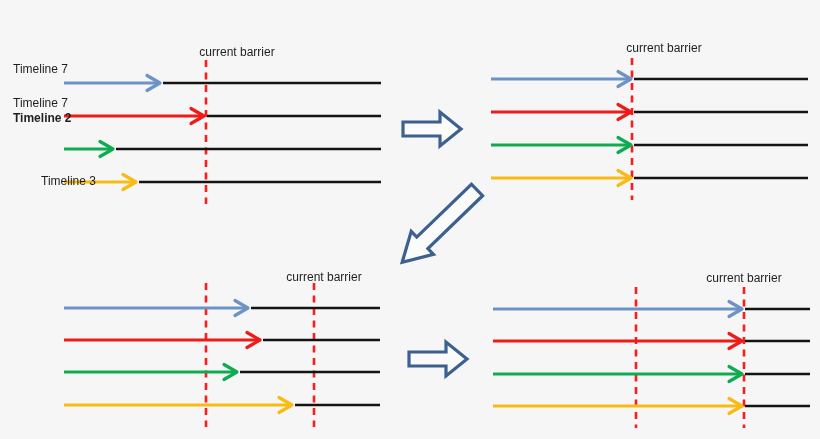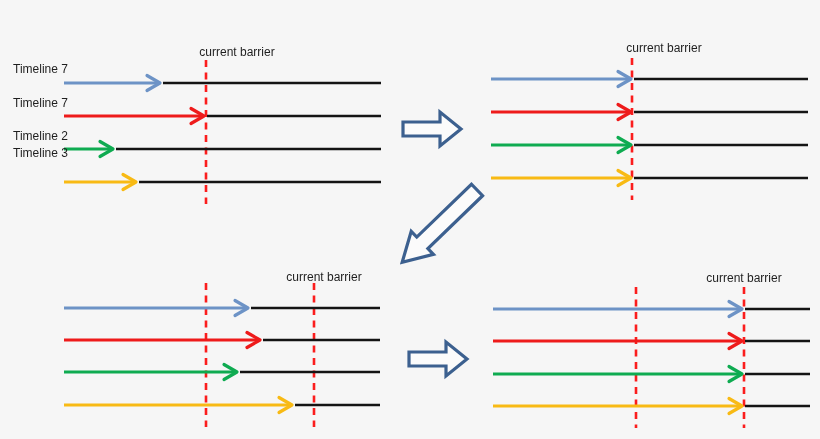--- a/index.html
+++ b/index.html
@@ -31,22 +31,22 @@
   .barrier-label {
     transform: translateX(-50%);
   }
   .pos-tl { left: 237px; top: 43px; }
   .pos-tr { left: 664px; top: 39px; }
   .pos-bl { left: 324px; top: 268px; }
   .pos-br { left: 744px; top: 269px; }
   .tl-label { left: 13px; }
   .tl-0 { top: 60px; }
   .tl-1 { top: 94px; }
-  .tl-2 { top: 127px; }
-  .tl-3 { top: 144px; }
+  .tl-2 { top: 109px; font-weight: bold; }
+  .tl-3 { top: 172px; margin-left: 28px; }
 </style>
 </head>
 <body>
 
 <div id="canvas">
   <svg id="diagram-svg" width="820" height="439" viewBox="0 0 820 439">
       <line x1="206" y1="60" x2="206" y2="204" stroke="#fb1d1d" stroke-width="2.6" stroke-dasharray="7 5.5"></line>
       <line x1="163" y1="83" x2="381" y2="83" stroke="#141414" stroke-width="2.6"></line>
       <line x1="64" y1="83" x2="158" y2="83" stroke="#6d93c6" stroke-width="3.2"></line>
       <path d="M 147 75.5 L 160 83 L 147 90.5" fill="none" stroke="#6d93c6" stroke-width="3.2" stroke-linecap="round" stroke-linejoin="round"></path>

